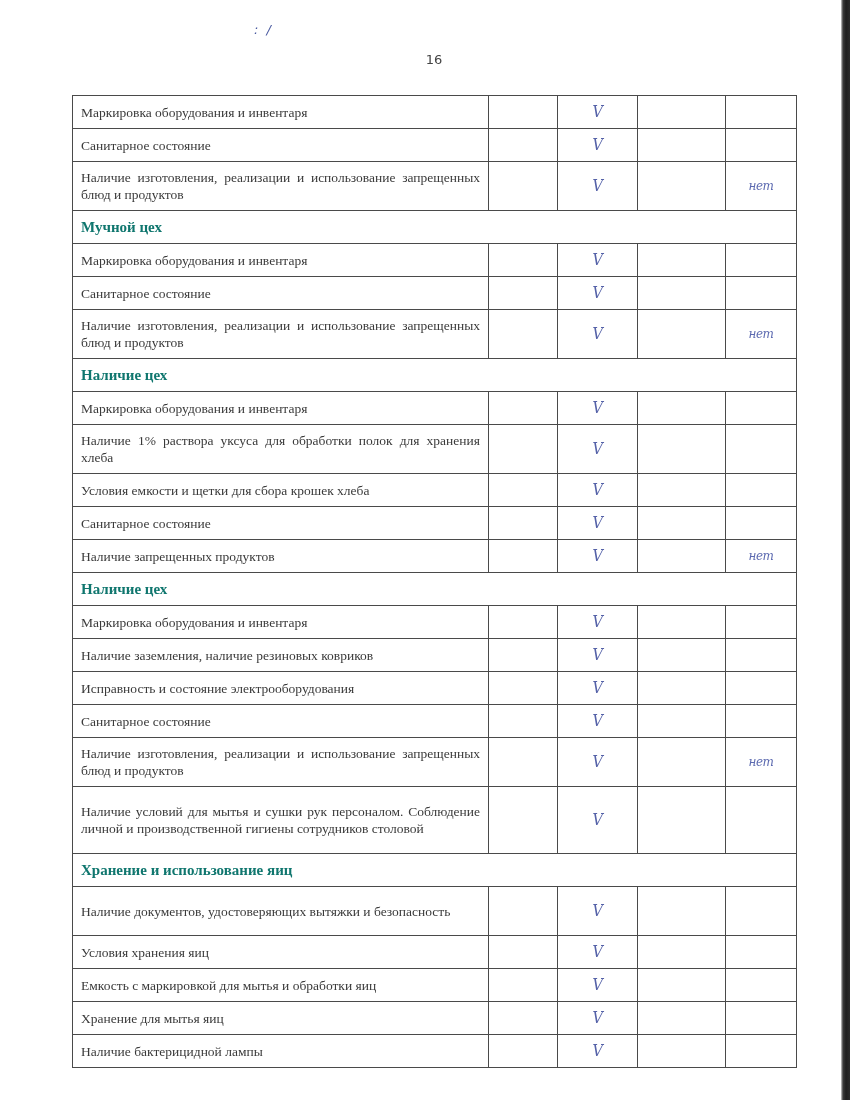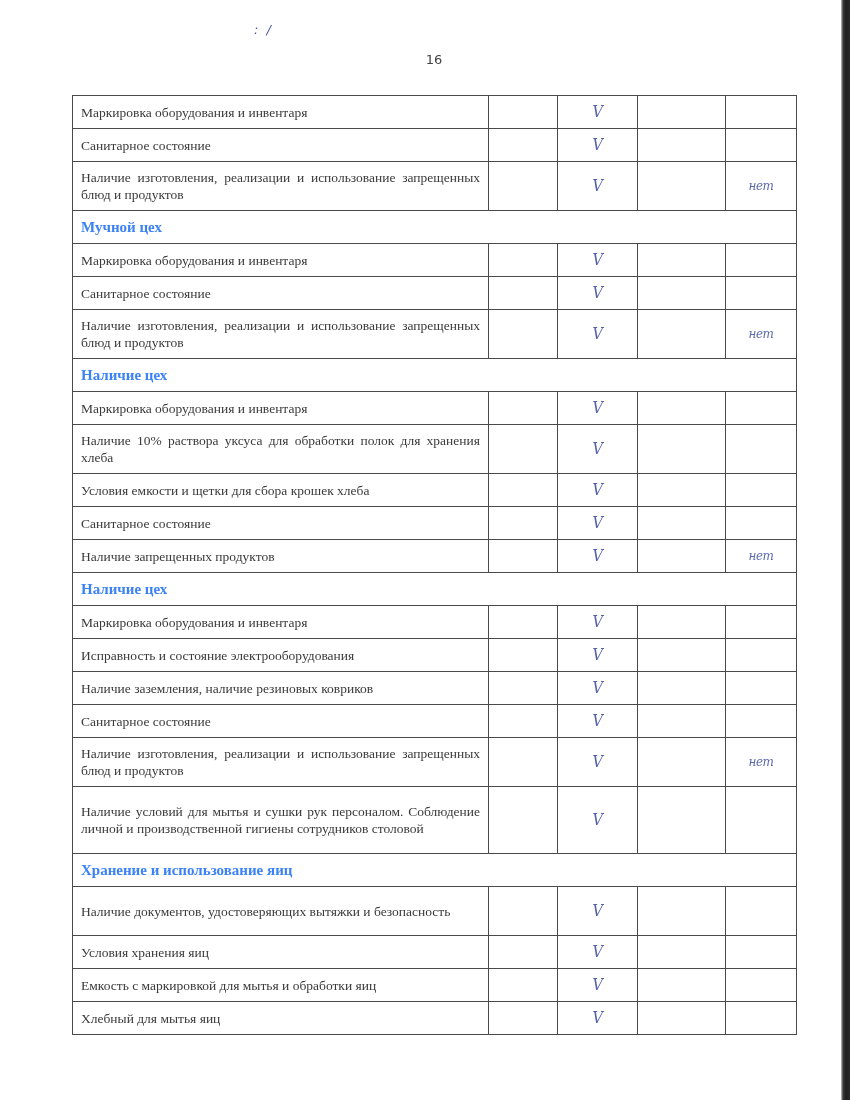--- a/index.html
+++ b/index.html
@@ -30,21 +30,21 @@
     border: 1.2px solid #4a4a4a; padding: 0 8px; vertical-align: middle;
     font-size: 13.5px; line-height: 17px;
   }
   col.c-desc { width: 416px; }
   col.c-a { width: 69px; }
   col.c-b { width: 80px; }
   col.c-c { width: 88px; }
   col.c-d { width: 71px; }
   td.desc { text-align: justify; text-align-last: left; }
   tr.section td {
-    font-weight: bold; font-size: 15px; color: #3b82f6; height: 32px;
+    font-weight: bold; font-size: 15px; color: #0f766e; height: 32px;
     padding-top: 0; padding-bottom: 0;
   }
   tr.h1 td { height: 32px; }
   tr.h2 td { height: 48px; }
   tr.h3 td { height: 66px; }
   td.mark { text-align: center; }
   .check {
     display: inline-block; color: #5562a8;
     font-family: "DejaVu Serif", serif; font-style: italic; font-size: 16px;
     transform: scaleX(0.9);
@@ -120,21 +120,21 @@
         <td colspan="5">Наличие цех</td>
       </tr>
       <tr class="h1">
         <td class="desc">Маркировка оборудования и инвентаря</td>
         <td></td>
         <td class="mark"><span class="check">V</span></td>
         <td></td>
         <td class="mark"><span class="note"></span></td>
       </tr>
       <tr class="h2">
-        <td class="desc">Наличие 10% раствора уксуса для обработки полок для хранения хлеба</td>
+        <td class="desc">Наличие 1% раствора уксуса для обработки полок для хранения хлеба</td>
         <td></td>
         <td class="mark"><span class="check">V</span></td>
         <td></td>
         <td class="mark"><span class="note"></span></td>
       </tr>
       <tr class="h1">
         <td class="desc">Условия емкости и щетки для сбора крошек хлеба</td>
         <td></td>
         <td class="mark"><span class="check">V</span></td>
         <td></td>
@@ -158,28 +158,28 @@
         <td colspan="5">Наличие цех</td>
       </tr>
       <tr class="h1">
         <td class="desc">Маркировка оборудования и инвентаря</td>
         <td></td>
         <td class="mark"><span class="check">V</span></td>
         <td></td>
         <td class="mark"><span class="note"></span></td>
       </tr>
       <tr class="h1">
+        <td class="desc">Наличие заземления, наличие резиновых ковриков</td>
+        <td></td>
+        <td class="mark"><span class="check">V</span></td>
+        <td></td>
+        <td class="mark"><span class="note"></span></td>
+      </tr>
+      <tr class="h1">
         <td class="desc">Исправность и состояние электрооборудования</td>
-        <td></td>
-        <td class="mark"><span class="check">V</span></td>
-        <td></td>
-        <td class="mark"><span class="note"></span></td>
-      </tr>
-      <tr class="h1">
-        <td class="desc">Наличие заземления, наличие резиновых ковриков</td>
         <td></td>
         <td class="mark"><span class="check">V</span></td>
         <td></td>
         <td class="mark"><span class="note"></span></td>
       </tr>
       <tr class="h1">
         <td class="desc">Санитарное состояние</td>
         <td></td>
         <td class="mark"><span class="check">V</span></td>
         <td></td>
@@ -217,20 +217,27 @@
         <td class="mark"><span class="note"></span></td>
       </tr>
       <tr class="h1">
         <td class="desc">Емкость с маркировкой для мытья и обработки  яиц</td>
         <td></td>
         <td class="mark"><span class="check">V</span></td>
         <td></td>
         <td class="mark"><span class="note"></span></td>
       </tr>
       <tr class="h1">
-        <td class="desc">Хлебный для мытья яиц</td>
+        <td class="desc">Хранение для мытья яиц</td>
+        <td></td>
+        <td class="mark"><span class="check">V</span></td>
+        <td></td>
+        <td class="mark"><span class="note"></span></td>
+      </tr>
+      <tr class="h1">
+        <td class="desc">Наличие бактерицидной лампы</td>
         <td></td>
         <td class="mark"><span class="check">V</span></td>
         <td></td>
         <td class="mark"><span class="note"></span></td>
       </tr>
     </tbody>
 </table>
 
 </body></html>

